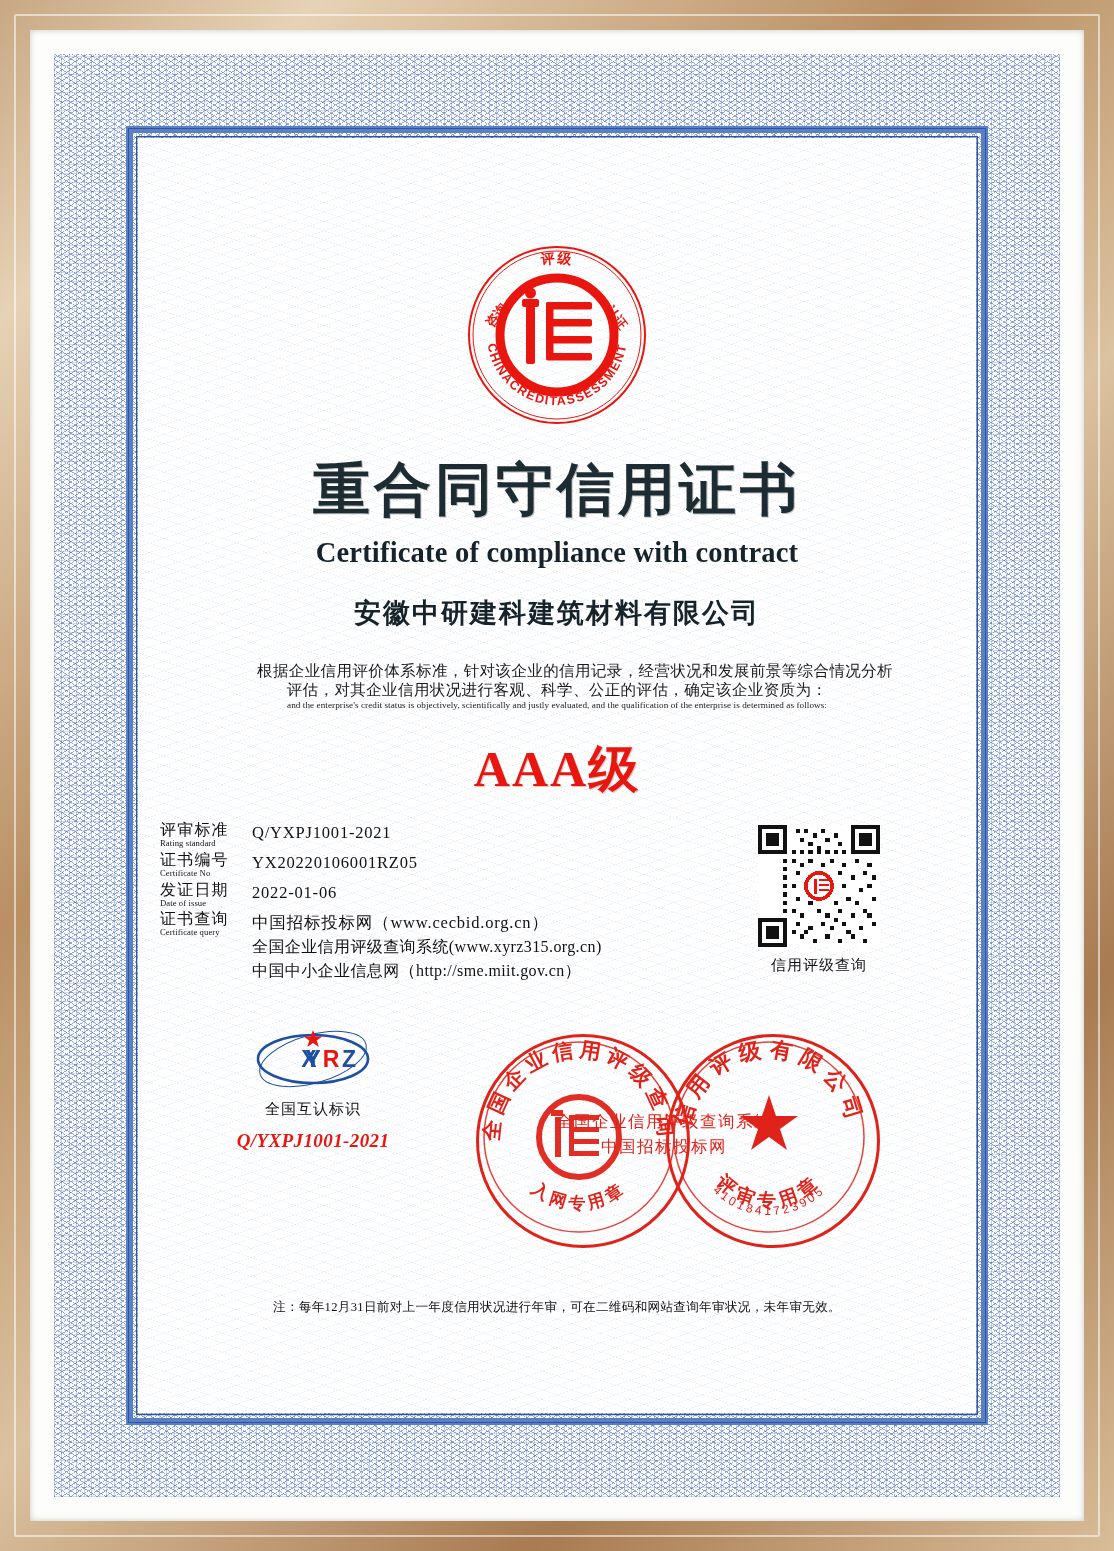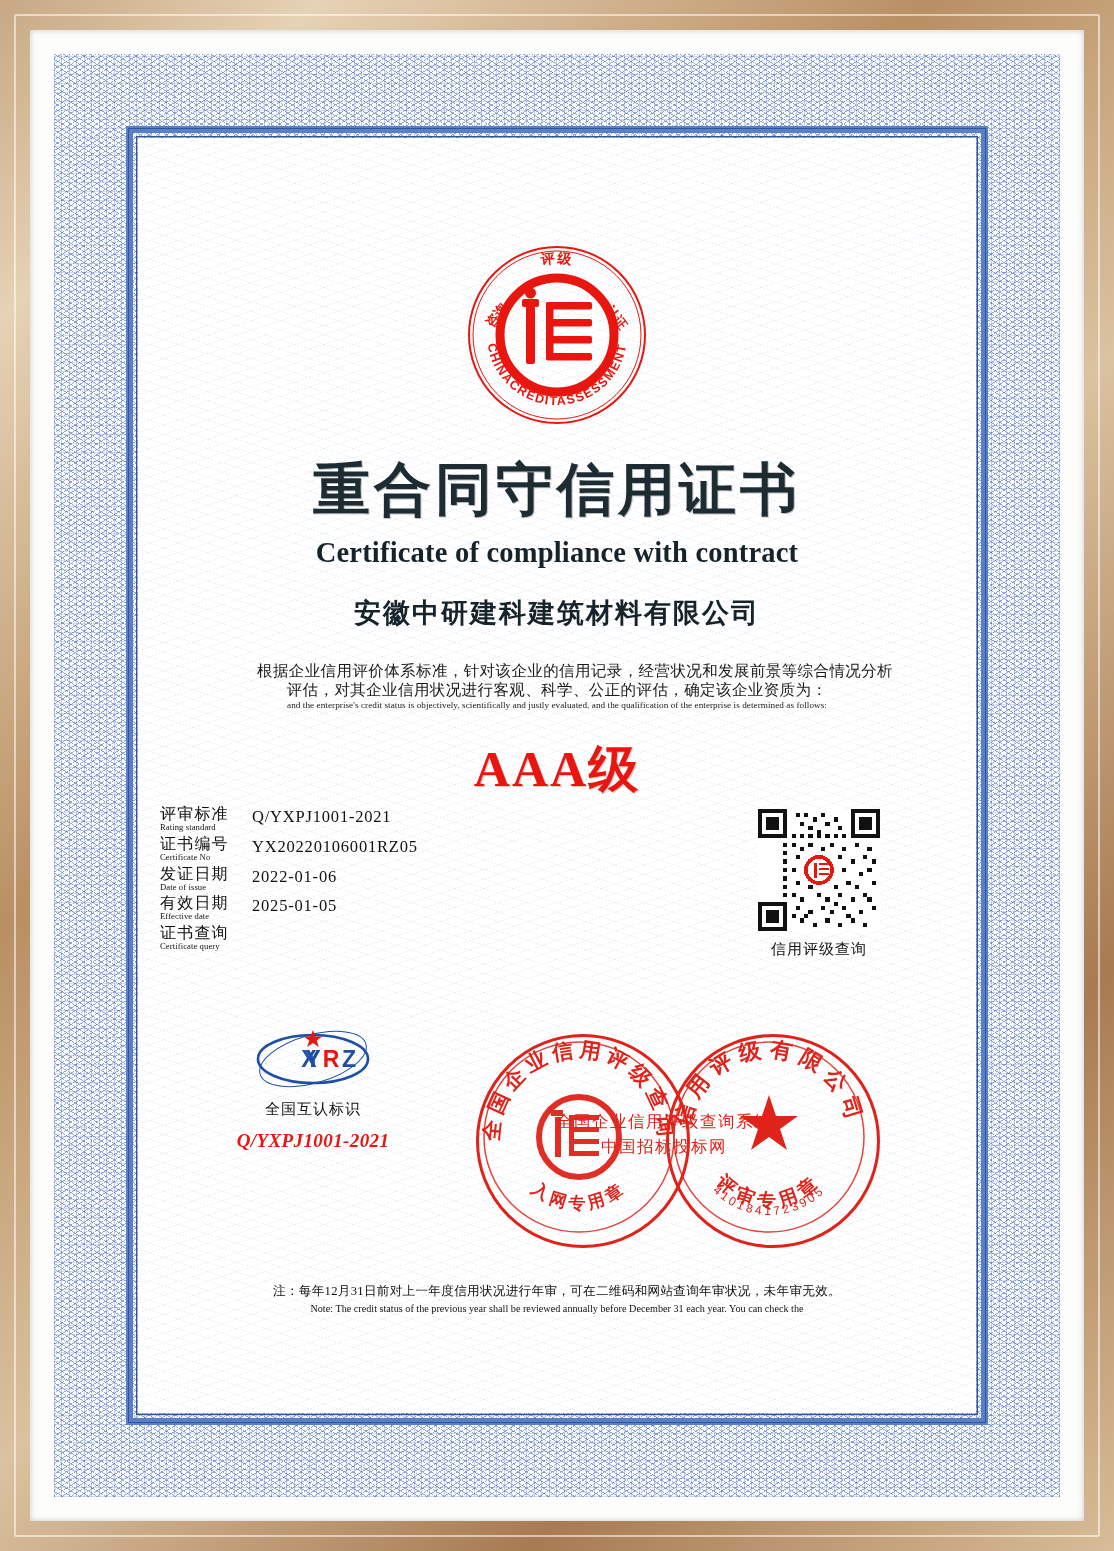--- a/index.html
+++ b/index.html
@@ -157,21 +157,21 @@
     font-family: "Liberation Serif", serif;
     font-size: 50px;
     font-weight: bold;
     color: #e8160e;
     letter-spacing: 2px;
     text-shadow: 1px 1px 1px rgba(120,0,0,0.25);
   }
 
   
   .details-row {
-    margin-top: 2px;
+    margin-top: 18px;
     display: flex;
     align-items: flex-start;
     justify-content: flex-start;
     padding-left: 14px;
   }
   .details {
     text-align: left;
     width: 540px;
   }
   .detail-item {
@@ -396,32 +396,30 @@
             </div>
 
             <div class="detail-item">
               <div class="detail-label">
                 <span class="lab-cn">发证日期</span>
                 <span class="lab-en">Date of issue</span>
               </div>
               <div class="detail-value">2022-01-06</div>
             </div>
 
-            <div class="detail-item">
-              <div class="detail-label">
-                <span class="lab-cn">有效日期</span>
-                <span class="lab-en">Effective date</span>
-              </div>
-              <div class="detail-value">2025-01-05</div>
-            </div>
 
             <div class="detail-item">
               <div class="detail-label">
                 <span class="lab-cn">证书查询</span>
                 <span class="lab-en">Certificate query</span>
+              </div>
+              <div class="detail-value">
+                <span>中国招标投标网（www.cecbid.org.cn）</span>
+                <span class="sub">全国企业信用评级查询系统(www.xyrz315.org.cn)</span>
+                <span class="sub">中国中小企业信息网（http://sme.miit.gov.cn）</span>
               </div>
             </div>
 
           </div>
 
           <div class="qr-block">
             <div class="qr-canvas">
               <svg width="122" height="122" viewBox="0 0 29 29" shape-rendering="crispEdges">
                 <rect width="29" height="29" fill="#ffffff"></rect>
                 <g fill="#111111">
@@ -606,21 +604,20 @@
             </svg>
           </div>
 
           <div class="seal-overlay-text">
             <div>全国企业信用评级查询系统</div>
             <div>中国招标投标网</div>
           </div>
 
           <div class="footnote">
             <div class="fn-cn">注：每年12月31日前对上一年度信用状况进行年审，可在二维码和网站查询年审状况，未年审无效。</div>
-            <div class="fn-en">Note: The credit status of the previous year shall be reviewed annually before December 31 each year. You can check the</div>
           </div>
 
         </div>
 
       </div>
     </div>
   </div>
 </div>
 
 </body></html>

